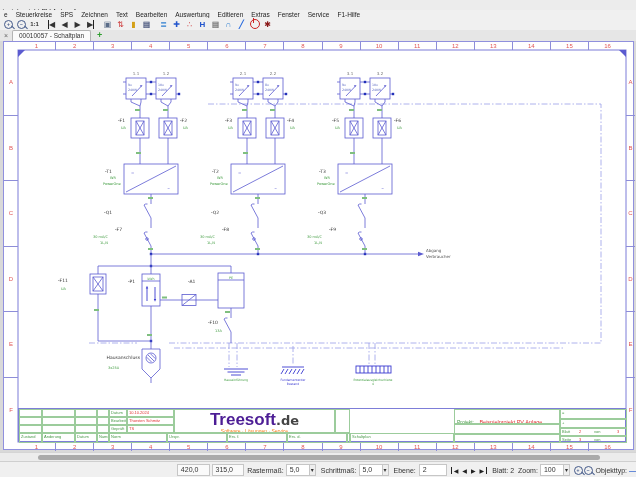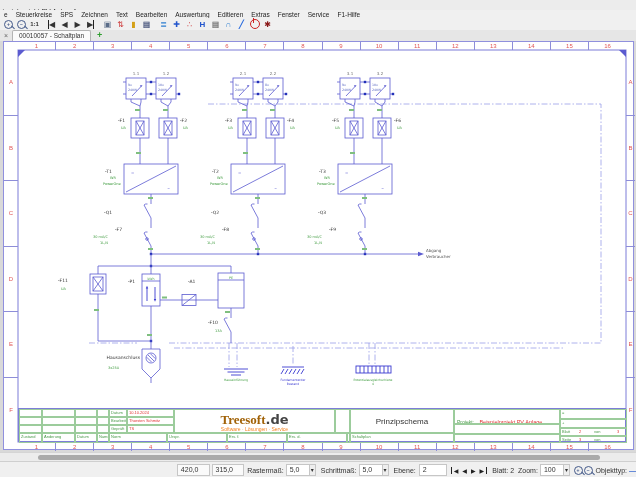--- a/index.html
+++ b/index.html
@@ -53,21 +53,21 @@
   .s-b3{font-size:3px;fill:#3a3ad0;text-anchor:middle}.ae{text-anchor:end}
   .w{stroke:#5b5bd0;fill:none;stroke-width:.8}
   .wt{stroke:#3a3ad0;fill:none;stroke-width:.9}
   .dd{stroke:#9aa0e8;fill:none;stroke-width:.8;stroke-dasharray:6 2 1.5 2}
   .dot{fill:#2230b8}.tag{fill:#7fbf7f}.tri{fill:#5b5bd0}
   
   .tblock{position:absolute;left:14px;top:366px;width:608px;height:34px;border:1px solid #7d7dd8;box-sizing:border-box;background:#fff}
   .cell{position:absolute;box-sizing:border-box;border:0.5px solid #9ccc9c;overflow:hidden;white-space:nowrap}
   .gl{font-size:4px;color:#4a9a4a;line-height:1;padding:1px 0 0 1px}
   .rv{font-size:4px;color:#e03535;line-height:1;padding:1px 0 0 1px}
-  .logoA{font-size:13px;font-weight:bold;color:#a16207;font-family:Liberation Serif, serif}
+  .logoA{font-size:17px;font-weight:bold;color:#4c1d95;font-family:Liberation Sans, sans-serif}
   .logoB{font-size:13px;font-weight:bold;color:#444;font-family:"DejaVu Sans",sans-serif}
   .tagline{font-size:5px;color:#f5821f;text-align:center;margin-top:-2px}
   .schema{font-size:8px;color:#333;display:flex;align-items:center;justify-content:center}
   
   .hscroll{position:absolute;left:0;top:452px;width:636px;height:9px;background:#ececec;border-top:1px solid #d5d5d5}
   .hthumb{position:absolute;left:38px;top:2px;width:562px;height:5px;background:#aaa;border-radius:3px}
   .statusbar{position:absolute;left:0;top:461px;width:636px;height:16px;background:#f0f0f0;
              border-top:1px solid #cfcfcf;display:flex;align-items:center;font-size:7px;color:#333}
   .sb-box{background:#fafafa;border:1px solid #c6c6c6;padding:0 3px;margin:0 1px;height:10px;line-height:10px}
   .sb-lab{padding:0 2px;white-space:nowrap}
@@ -484,21 +484,20 @@
       <div class="cell" style="left:155px;top:0;width:161px;height:24px;text-align:center">
         <span class="logoA">Treesoft</span><span class="logoB">.de</span>
         <div class="tagline">Software · Lösungen · Service</div>
       </div>
       <div class="cell gl" style="left:148px;top:24px;width:60px;height:10px">Urspr.</div>
       <div class="cell gl" style="left:208px;top:24px;width:60px;height:10px">Ers. f.</div>
       <div class="cell gl" style="left:268px;top:24px;width:60px;height:10px">Ers. d.</div>
       <div class="cell" style="left:316px;top:0;width:15px;height:24px"></div>
       <div class="cell" style="left:328px;top:24px;width:3px;height:10px"></div>
 
-      <div class="cell schema" style="left:331px;top:0;width:104px;height:24px">Prinzipschema</div>
       <div class="cell gl" style="left:331px;top:24px;width:104px;height:10px">Schaltplan</div>
 
       <div class="cell" style="left:435px;top:0;width:106px;height:15px">
         <span class="gl" style="font-size:5px;display:inline-block;padding:3px 0 0 2px">Projekt:</span>
         <span class="rv" style="font-size:5.5px;display:inline-block">Beispielprojekt PV Anlage</span>
       </div>
       <div class="cell" style="left:435px;top:15px;width:106px;height:10px">
         
         
       </div>

